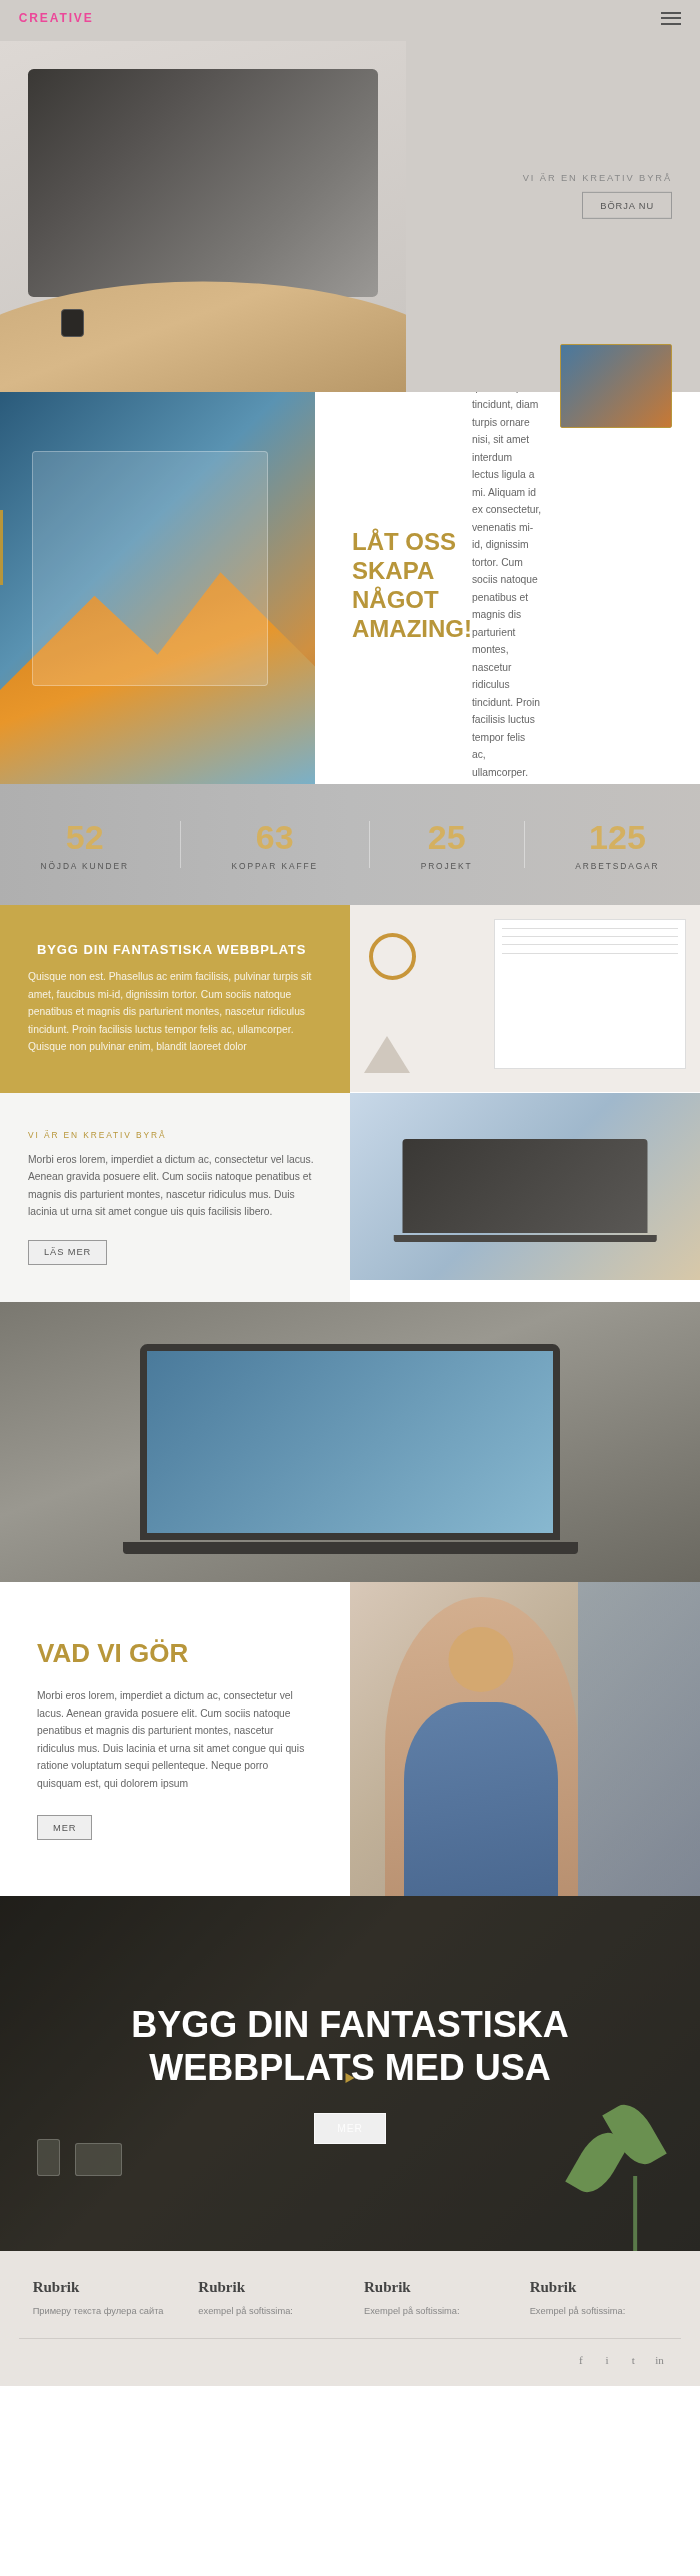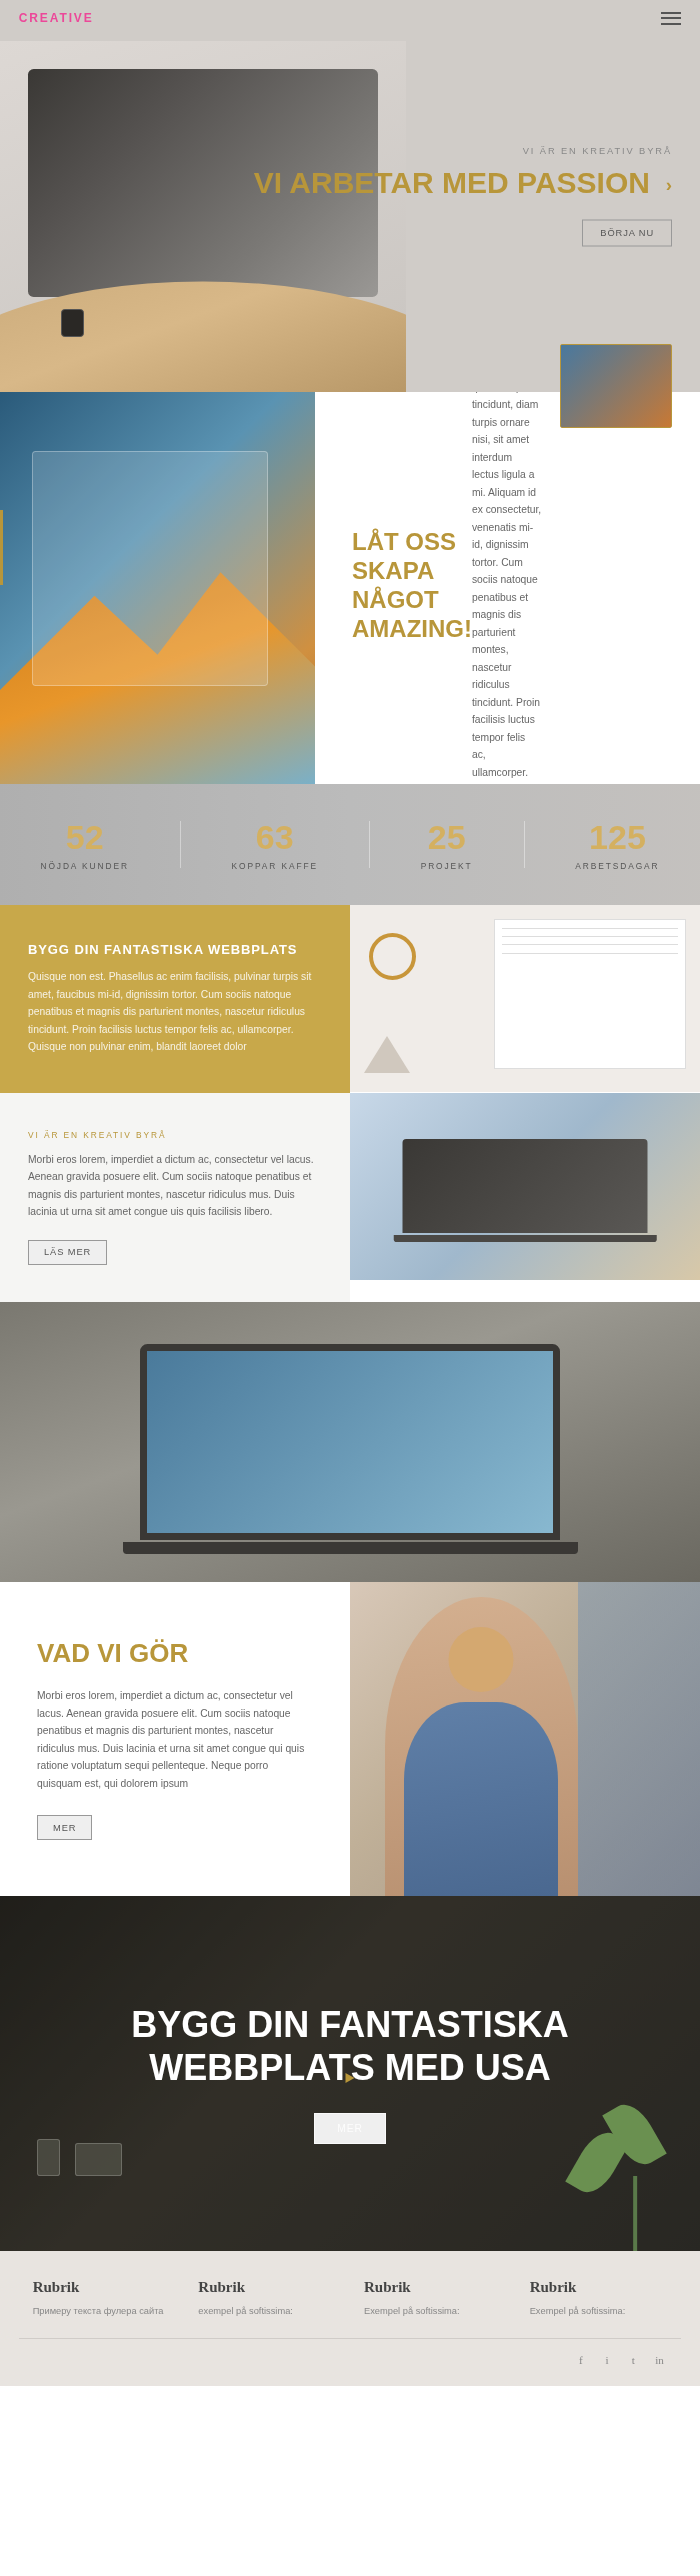--- a/index.html
+++ b/index.html
@@ -249,20 +249,21 @@
       grid-column: 1;
     }
     .grid-text-title {
       font-family: Arial, sans-serif;
       font-size: 13px;
       font-weight: bold;
       color: #fff;
       text-transform: uppercase;
       letter-spacing: 0.9px;
       margin-bottom: 11.2px;
+      margin-left: 9px;
     }
     .grid-text-body {
       font-family: Arial, sans-serif;
       font-size: 10.3px;
       line-height: 1.7;
       color: rgba(255,255,255,0.85);
     }
     .grid-img-top-right {
       grid-row: 1;
       grid-column: 2;
@@ -758,24 +759,20 @@
   <div class="hero-image-area">
     <div class="hero-desk-img">
       <div class="photo-laptop-top"></div>
       <div class="photo-hands">
         <div class="photo-watch"></div>
       </div>
     </div>
   </div>
   <div class="hero-content">
     <div class="hero-subtitle">VI ÄR EN KREATIV BYRÅ</div>
-    <div class="hero-title">
-      <span>VI ARBETAR MED PASSION</span>
-      <span class="hero-arrow">›</span>
-    </div>
     <button class="hero-btn">BÖRJA NU</button>
   </div>
 </div>
 
 <div class="section-lat-oss">
   <div class="lat-left">
     <div class="lat-left-img">
       <div class="mountain-overlay"></div>
       <div class="screen-mock"></div>
     </div>

